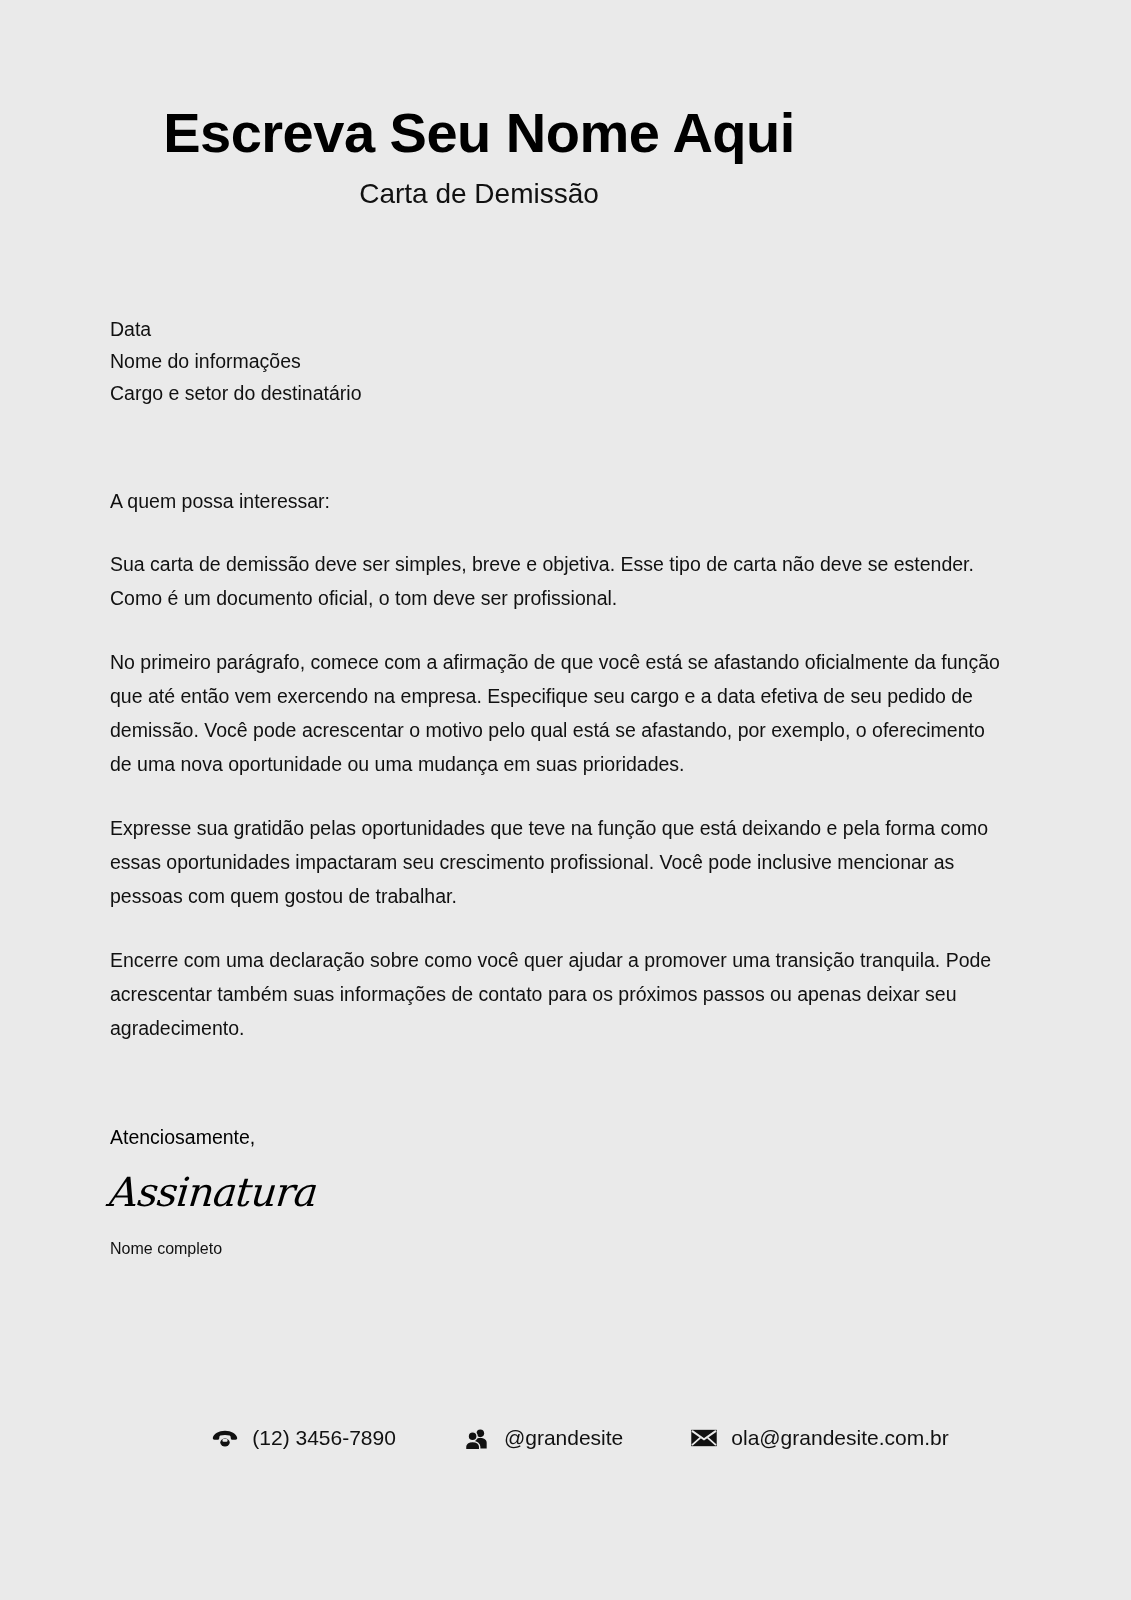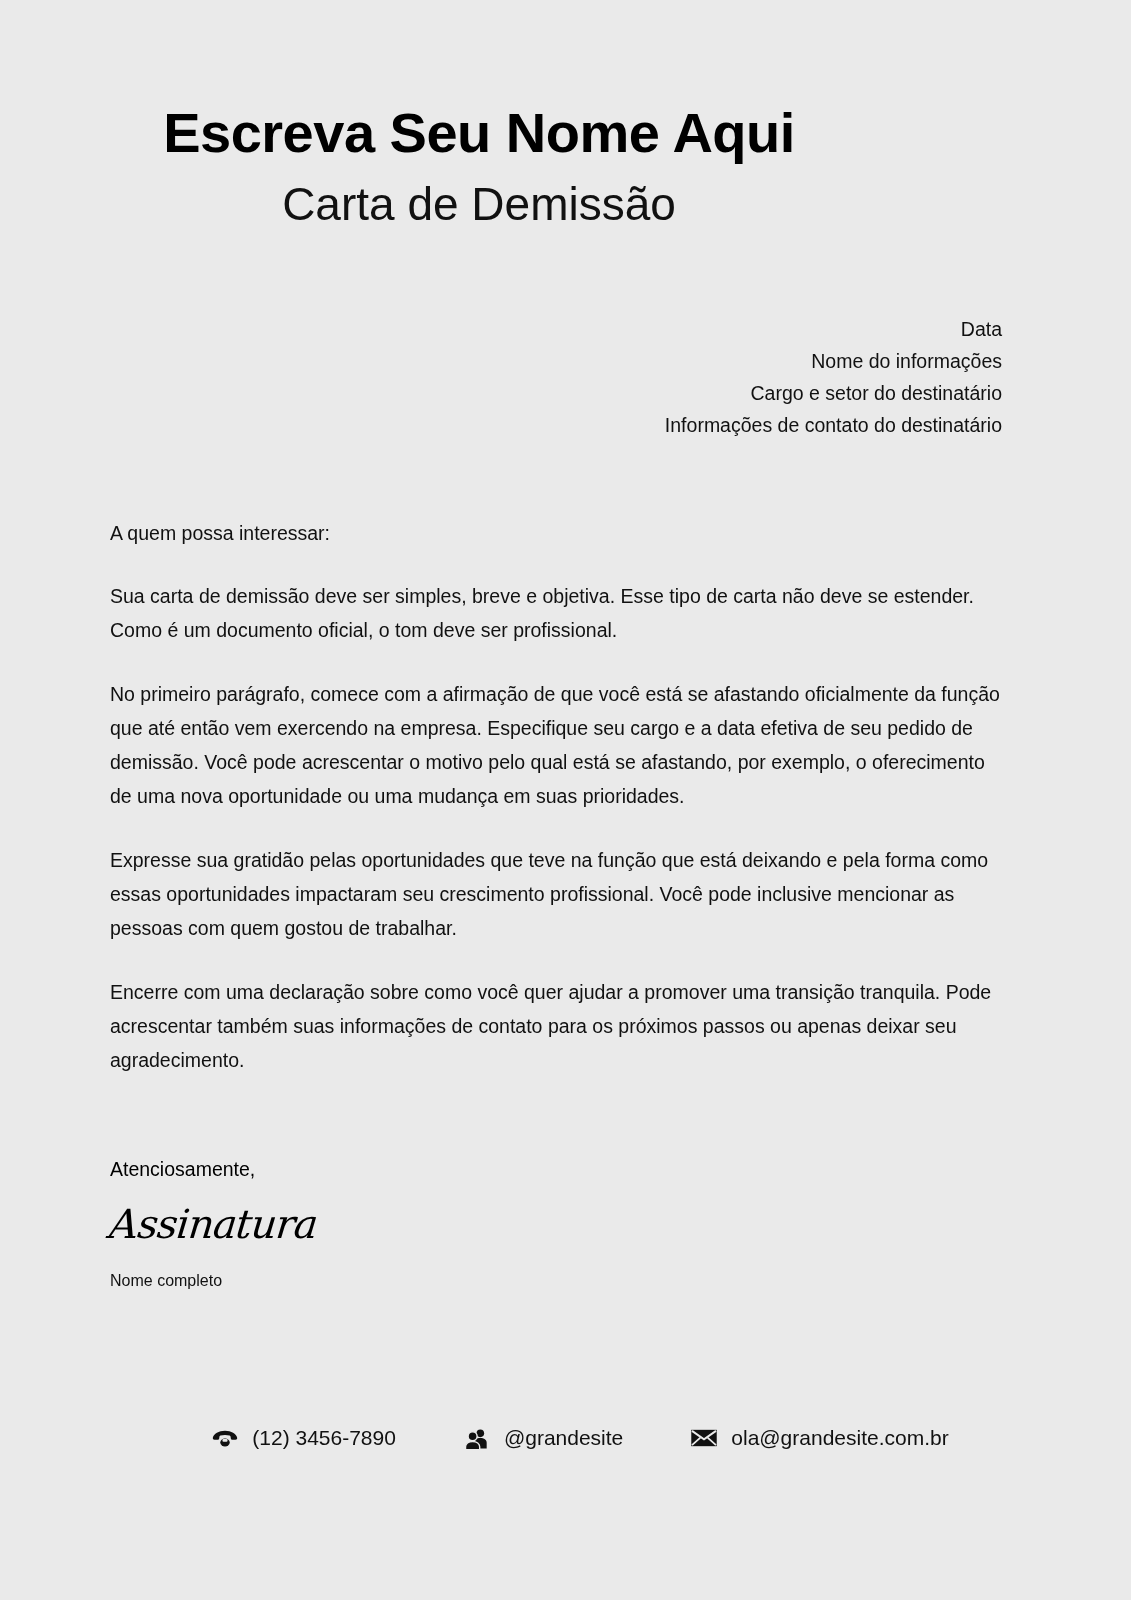--- a/index.html
+++ b/index.html
@@ -30,36 +30,35 @@
   .doc-title {
     margin: 0;
     font-size: 56px;
     font-weight: 700;
     letter-spacing: -0.5px;
     line-height: 1.05;
     color: #000000;
   }
   .doc-subtitle {
     margin: 16px 0 0 0;
-    font-size: 46px;
+    font-size: 28px;
     font-weight: 400;
     line-height: 1.1;
     color: #111111;
   }
 
   
   .letter-body {
     position: absolute;
     left: 110px;
     top: 313px;
     width: 892px;
   }
   .recipient-block {
     margin: 0 0 0 0;
-    text-align: right;
   }
   .recipient-line {
     font-size: 19.5px;
     line-height: 32px;
     color: #111111;
     white-space: nowrap;
   }
   .salutation {
     margin-top: 76px;
     font-size: 19.5px;
@@ -147,21 +146,20 @@
     <h1 class="doc-title">Escreva Seu Nome Aqui</h1>
     <div class="doc-subtitle">Carta de Demissão</div>
   </div>
 
   <div class="letter-body">
 
     <div class="recipient-block">
       <div class="recipient-line">Data</div>
       <div class="recipient-line">Nome do informações</div>
       <div class="recipient-line">Cargo e setor do destinatário</div>
-      <div class="recipient-line">Informações de contato do destinatário</div>
     </div>
 
     <div class="salutation">A quem possa interessar:</div>
 
     <p class="para">Sua carta de demissão deve ser simples, breve e objetiva. Esse tipo de carta não deve se estender. Como é um documento oficial, o tom deve ser profissional.</p>
     <p class="para">No primeiro parágrafo, comece com a afirmação de que você está se afastando oficialmente da função que até então vem exercendo na empresa. Especifique seu cargo e a data efetiva de seu pedido de demissão. Você pode acrescentar o motivo pelo qual está se afastando, por exemplo, o oferecimento de uma nova oportunidade ou uma mudança em suas prioridades.</p>
     <p class="para">Expresse sua gratidão pelas oportunidades que teve na função que está deixando e pela forma como essas oportunidades impactaram seu crescimento profissional. Você pode inclusive mencionar as pessoas com quem gostou de trabalhar.</p>
     <p class="para">Encerre com uma declaração sobre como você quer ajudar a promover uma transição tranquila. Pode acrescentar também suas informações de contato para os próximos passos ou apenas deixar seu agradecimento.</p>
 
     <div class="closing">Atenciosamente,</div>

